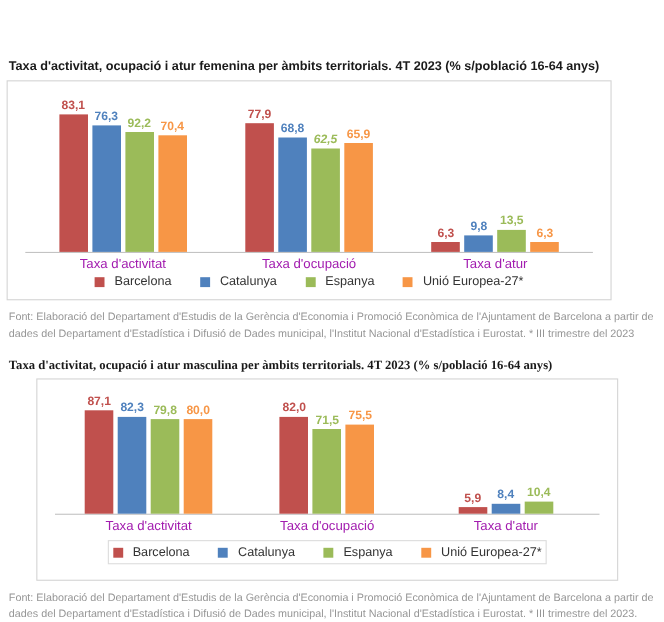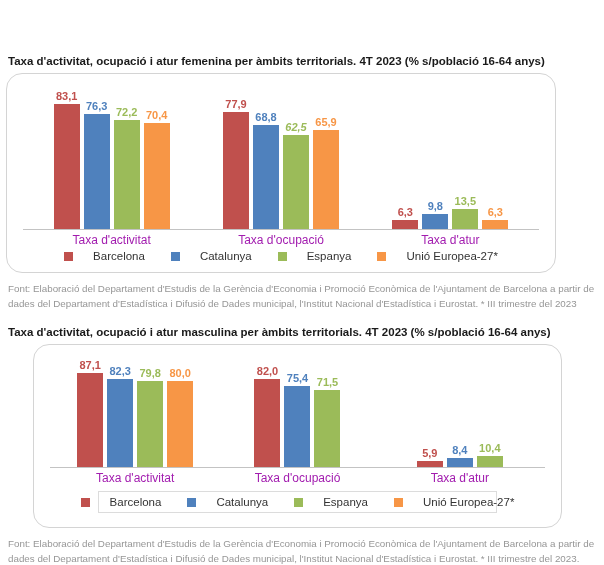--- a/index.html
+++ b/index.html
@@ -10,21 +10,21 @@
     color:#000; overflow:hidden; position:relative;
   }
   .page { padding:7px 8px 0 8px;margin-top:48px; }
 
   .chart-title {
     font-size:11.5px; font-weight:bold; color:#1a1a1a;
     letter-spacing:0px; margin-bottom:6px; white-space:nowrap;
   }
 
   .chart-box {
-    border:1px solid #d4d4d4; border-radius:16px;
+    border:1px solid #d4d4d4; border-radius:0;
     background:#fff; padding:10px 16px 0 16px;
   }
   .chart-box.female { margin-left:-2px; width:550px; height:200px; }
   .chart-box.male   { margin-left:25px; width:529px; height:184px; }
 
   .plot-area {
     display:flex; align-items:flex-end;
     border-bottom:1px solid #c3c3c3;
     padding:0 4px;
   }
@@ -50,50 +50,50 @@
     flex:1; text-align:center; font-size:12px; color:#a21caf;
   }
 
   .legend {
     display:flex; justify-content:center; align-items:center;
     gap:26px; margin-top:3px;
   }
   .male .legend {
     border:1px solid #dcdcdc; margin:6px 48px 0 48px; padding:4px 0;
   }
-  .legend-item { display:flex; align-items:center; gap:20px; }
+  .legend-item { display:flex; align-items:center; gap:9px; }
   .legend-swatch { width:9px; height:9px; display:inline-block; }
   .legend-label { font-size:11.5px; color:#333; white-space:nowrap; }
 
   .footnote {
     font-size:9.8px; color:#969696; line-height:1.5;
     margin:9px 0 0 0; width:592px;
   }
-  .section-gap { margin-top:15px; }
+  .section-gap { margin-top:15px;font-family:Liberation Serif, serif; }
 </style>
 </head>
 <body>
 
 <div class="page">
 
   <div class="chart-title">Taxa d'activitat, ocupació i atur femenina per àmbits territorials. 4T 2023 (% s/població 16-64 anys)</div>
 
   <div class="chart-box female">
     <div class="plot-area">
         <div class="bar-group">
           <div class="bar-cell">
             <div class="bar-value" style="color: rgb(192, 80, 77);">83,1</div>
             <div class="bar" style="background: rgb(192, 80, 77); height: 125px;"></div>
           </div>
           <div class="bar-cell">
             <div class="bar-value" style="color: rgb(79, 129, 189);">76,3</div>
             <div class="bar" style="background: rgb(79, 129, 189); height: 115px;"></div>
           </div>
           <div class="bar-cell">
-            <div class="bar-value" style="color: rgb(155, 187, 89);">72,2</div>
+            <div class="bar-value" style="color: rgb(155, 187, 89);">92,2</div>
             <div class="bar" style="background: rgb(155, 187, 89); height: 109px;"></div>
           </div>
           <div class="bar-cell">
             <div class="bar-value" style="color: rgb(247, 150, 70);">70,4</div>
             <div class="bar" style="background: rgb(247, 150, 70); height: 106px;"></div>
           </div>
         </div>
         <div class="bar-group">
           <div class="bar-cell">
             <div class="bar-value" style="color: rgb(192, 80, 77);">77,9</div>
@@ -179,26 +179,26 @@
             <div class="bar-value" style="color: rgb(247, 150, 70);">80,0</div>
             <div class="bar" style="background: rgb(247, 150, 70); height: 86px;"></div>
           </div>
         </div>
         <div class="bar-group">
           <div class="bar-cell">
             <div class="bar-value" style="color: rgb(192, 80, 77);">82,0</div>
             <div class="bar" style="background: rgb(192, 80, 77); height: 88px;"></div>
           </div>
           <div class="bar-cell">
-            <div class="bar-value" style="color: rgb(79, 129, 189);">75,4</div>
-            <div class="bar" style="background: rgb(79, 129, 189); height: 81px;"></div>
-          </div>
-          <div class="bar-cell">
             <div class="bar-value" style="color: rgb(155, 187, 89);">71,5</div>
             <div class="bar" style="background: rgb(155, 187, 89); height: 77px;"></div>
+          </div>
+          <div class="bar-cell">
+            <div class="bar-value" style="color: rgb(247, 150, 70);">75,5</div>
+            <div class="bar" style="background: rgb(247, 150, 70); height: 81px;"></div>
           </div>
         </div>
         <div class="bar-group">
           <div class="bar-cell">
             <div class="bar-value" style="color: rgb(192, 80, 77);">5,9</div>
             <div class="bar" style="background: rgb(192, 80, 77); height: 6px;"></div>
           </div>
           <div class="bar-cell">
             <div class="bar-value" style="color: rgb(79, 129, 189);">8,4</div>
             <div class="bar" style="background: rgb(79, 129, 189); height: 9px;"></div>

